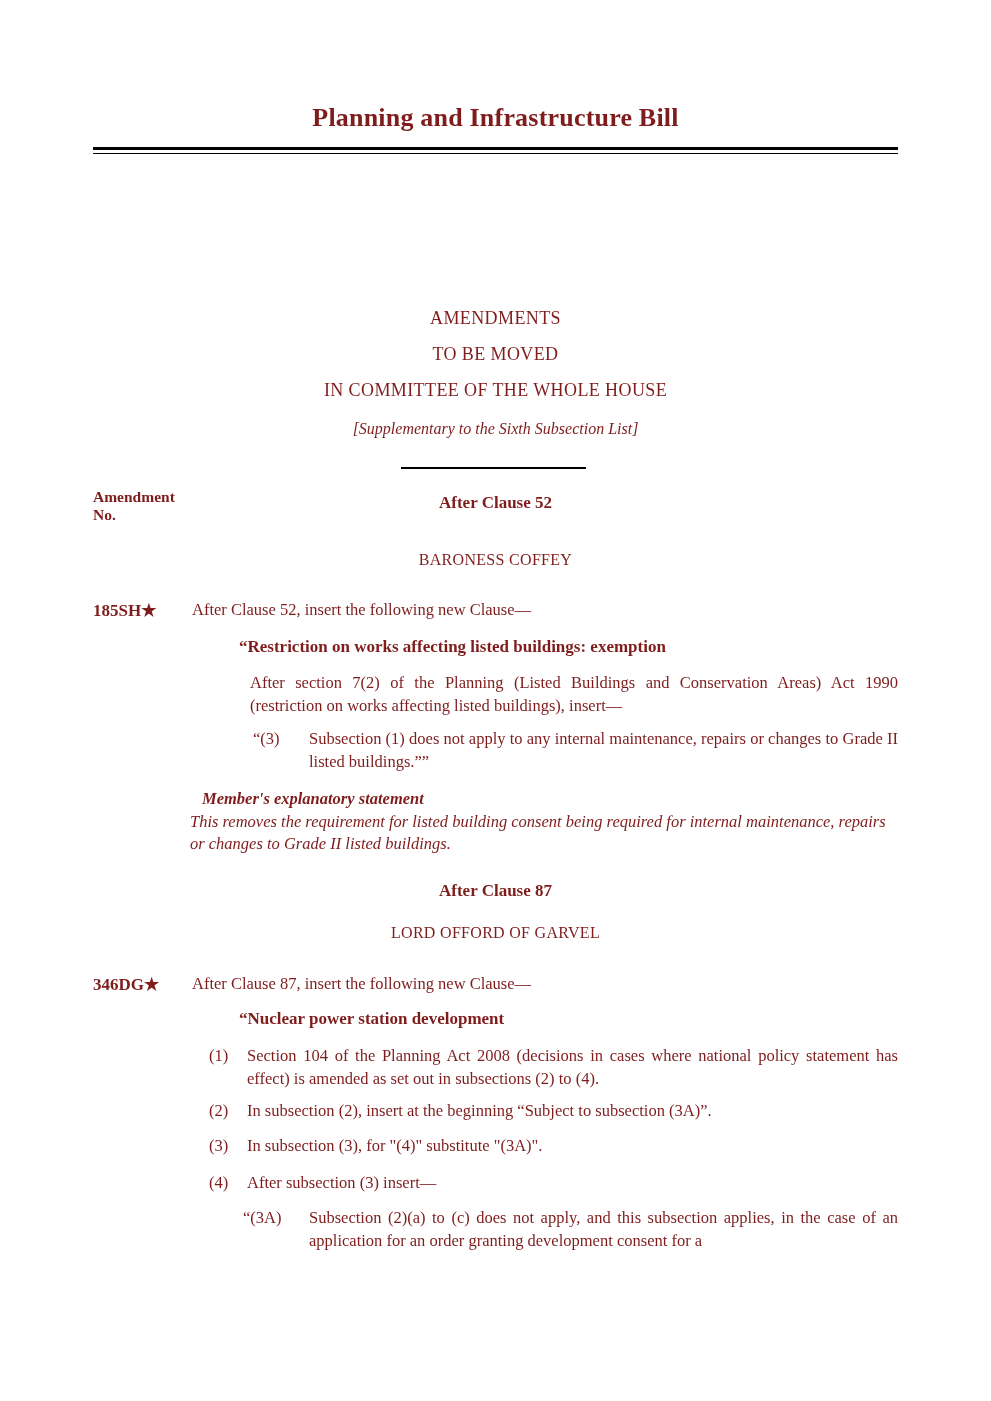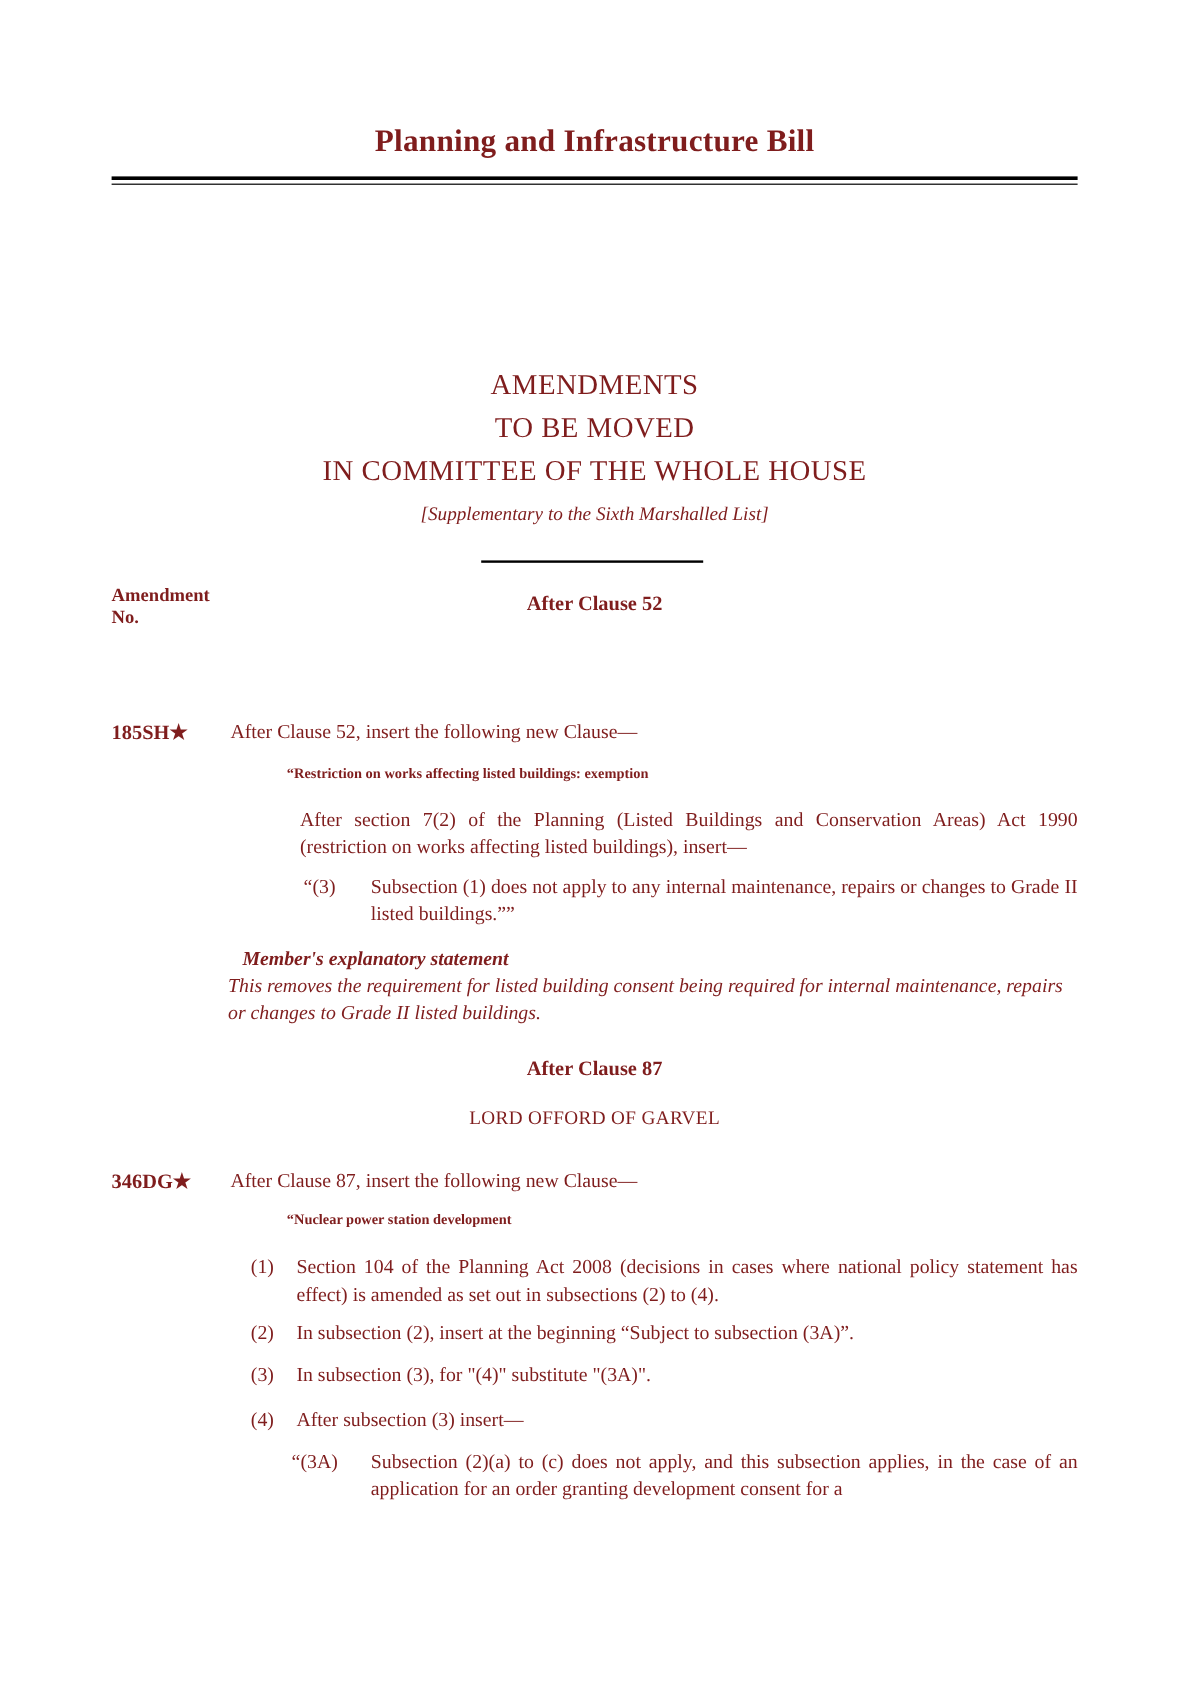--- a/index.html
+++ b/index.html
@@ -25,21 +25,21 @@
   .double-rule {
     top: 147px; left: 93px; right: 93px;
     height: 3px;
     border-top: 3px solid #000;
     border-bottom: 1px solid #000;
   }
 
   .hdr-line {
     left: 93px; right: 93px;
     text-align: center;
-    font-size: 24px;
+    font-size: 18px;
     letter-spacing: 0.4px;
     font-family: Liberation Serif, serif;
   }
   .hdr-1 { top: 308px; }
   .hdr-2 { top: 344px; }
   .hdr-3 { top: 380px; }
   .hdr-sub {
     top: 420px; left: 93px; right: 93px;
     text-align: center;
     font-style: italic;
@@ -83,21 +83,21 @@
     position: absolute; left: 0; top: 0;
     font-weight: bold;
     font-size: 17px;
   }
   .amd-instruction { margin-left: 99px; }
 
   .clause-title {
     left: 93px; right: 93px;
     padding-left: 146px;
     font-weight: bold;
-    font-size: 12px;
+    font-size: 17px;
     box-sizing: border-box;
   }
   .clause-title-1 { top: 637px; }
   .clause-title-2 { top: 1009px; }
 
   .body-par {
     text-align: justify;
     font-size: 16.5px;
     line-height: 23px;
   }
@@ -144,32 +144,33 @@
 <body>
 
 <div class="page">
 
   <div class="abs title">Planning and Infrastructure Bill</div>
   <div class="abs double-rule"></div>
 
   <div class="abs hdr-line hdr-1">AMENDMENTS</div>
   <div class="abs hdr-line hdr-2">TO BE MOVED</div>
   <div class="abs hdr-line hdr-3">IN COMMITTEE OF THE WHOLE HOUSE</div>
-  <div class="abs hdr-sub">[Supplementary to the Sixth Marshalled List]</div>
+  <div class="abs hdr-sub">[Supplementary to the Sixth Subsection List]</div>
 
   <div class="abs short-rule"></div>
 
   <div class="abs clause-row row-52">
     <div class="amd-margin-label">
       <div>Amendment</div>
       <div>No.</div>
     </div>
     <div class="place-heading">After Clause 52</div>
   </div>
 
+  <div class="abs mover mover-1">BARONESS COFFEY</div>
 
   <div class="abs amd-row amd-row-1">
     <span class="amd-num">185SH★</span>
     <div class="amd-instruction">After Clause 52, insert the following new Clause—</div>
   </div>
 
   <div class="abs clause-title clause-title-1">“Restriction on works affecting listed buildings: exemption</div>
 
   <div class="abs body-par body-1">After section 7(2) of the Planning (Listed Buildings and Conservation Areas) Act 1990 (restriction on works affecting listed buildings), insert—</div>
 

